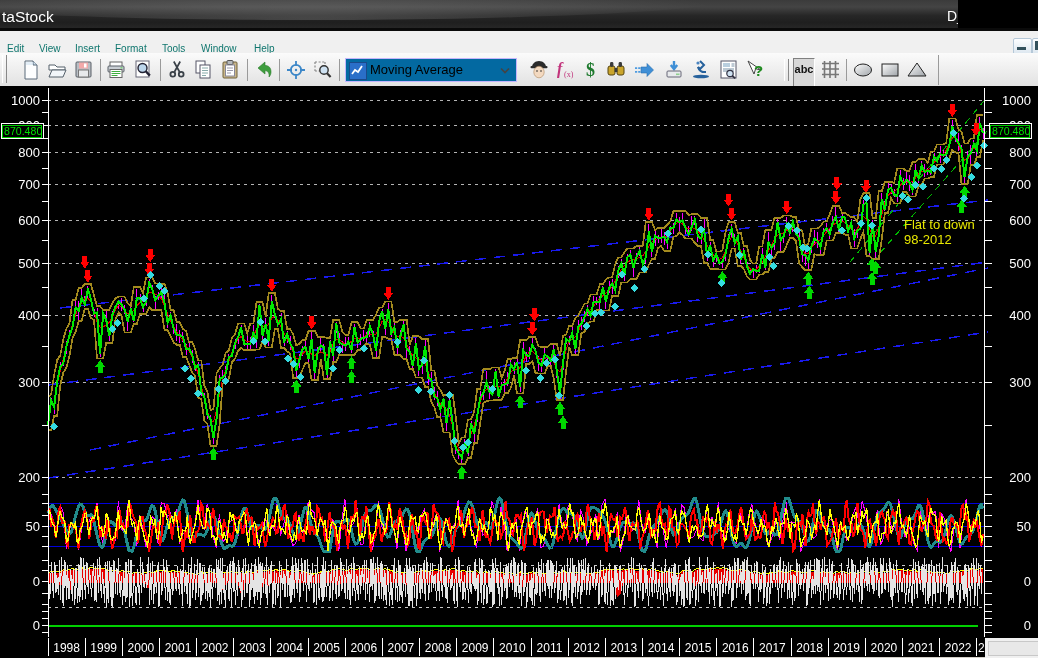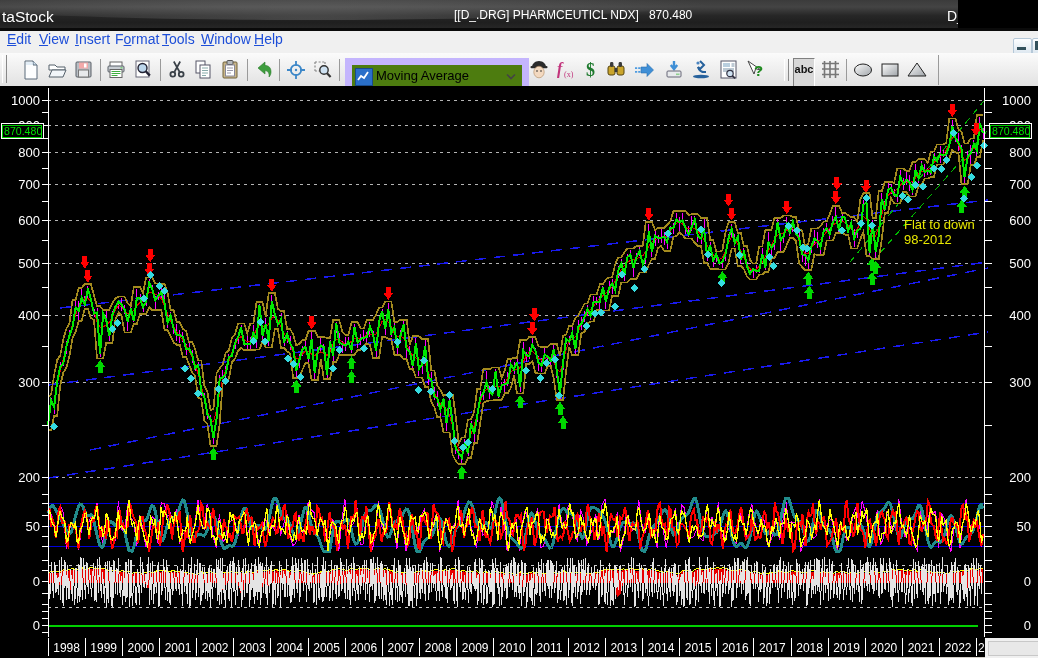--- a/index.html
+++ b/index.html
@@ -2,34 +2,33 @@
 <html><head><meta charset="utf-8"><title>MetaStock</title><style>
 *{margin:0;padding:0;box-sizing:content-box}
 body{width:1038px;height:658px;overflow:hidden;position:relative;font-family:"Liberation Sans",sans-serif;background:#000}
 #titlebar{position:absolute;left:0;top:0;width:958px;height:28px;background:linear-gradient(#3b3b3b 0%,#444 25%,#272727 55%,#1f1f1f 80%,#262626 100%);overflow:hidden}
 #titlebar .sweep{position:absolute;left:-120px;top:-26px;width:860px;height:46px;border-radius:50%;background:radial-gradient(ellipse at 50% 100%, rgba(255,255,255,.16), rgba(255,255,255,0) 70%)}
 #titlebar .t1{position:absolute;left:2px;top:8px;color:#fff;font-size:15.5px}
 #titlebar .t2{position:absolute;left:454px;top:8px;color:#fff;font-size:12px}
 #titlebar .t3{position:absolute;left:947px;top:8px;color:#fff;font-size:14px}
 .wbtn{position:absolute;top:5px;width:28px;height:15px;background:linear-gradient(#4f4f4f,#373737 45%,#242424 50%,#2c2c2c);border:1px solid #999;border-radius:3px}
 #menurow{position:absolute;left:0;top:28px;width:1038px;height:25px;background:#f0f0f0;border-top:3px solid #0a0a0a}
-#menurow .mi{position:absolute;top:0;font-size:14px;color:#1d4ed8}
+#menurow .mi{position:absolute;top:12px;font-size:10px;color:#0f766e}
 #menurow .mi u{text-decoration:underline}
 .minibtn{position:absolute;top:7px;width:17px;height:15px;background:linear-gradient(#fdfeff,#dbe6ef);border:1px solid #b5c8d8;border-radius:2px}
 #toolbar{position:absolute;left:0;top:53px;width:1038px;height:33px;background:linear-gradient(#fbfbfb,#ececec 60%,#e2e2e2);border-bottom:1px solid #888}
 #tgrip{position:absolute;left:2px;top:55px;width:3px;height:28px;border-left:1px solid #fff;border-right:1px solid #888}
-#combo{position:absolute;left:345px;top:58px;width:170px;height:22px;background:#4d7c0f;border:7px solid #c4b5fd}
+#combo{position:absolute;left:345px;top:58px;width:170px;height:22px;background:#0369a1;border:1px solid #c4b5fd}
 #combo .cicon{position:absolute;left:3px;top:3px;width:16px;height:16px;background:#2a6fc9;border:1px solid #1a4a8a}
 #combo .ctext{position:absolute;left:24px;top:3px;font-size:13px;color:#000}
 #blackline{position:absolute;left:0;top:86px;width:1038px;height:1px;background:#000}
 </style></head><body>
 <div id="titlebar">
     <div class="sweep"></div>
 <div class="t1">taStock</div>
-<div class="t2">[[D_.DRG] PHARMCEUTICL NDX] &nbsp; 870.480</div>
 <div class="t3">D_.DRG</div>
 <div class="wbtn" style="left:993px">
       <div style="position:absolute;left:7px;top:9px;width:14px;height:3px;background:#cfcfcf"></div>
     </div>
 <div class="wbtn" style="left:1026px">
       <div style="position:absolute;left:6px;top:3px;width:12px;height:7px;border:2px solid #d5d5d5"></div>
     </div>
 </div>
 <div id="menurow">
 <span class="mi" style="left:7px"><u>E</u>dit</span>

